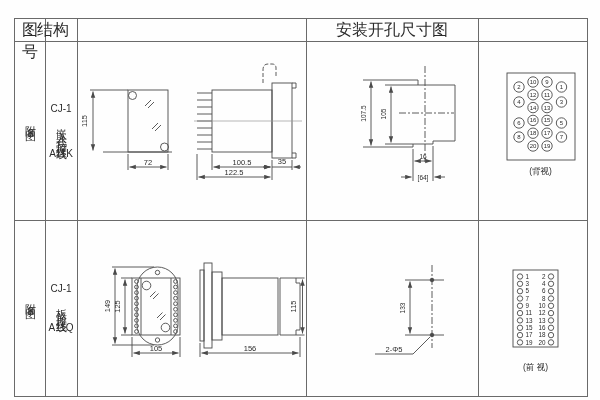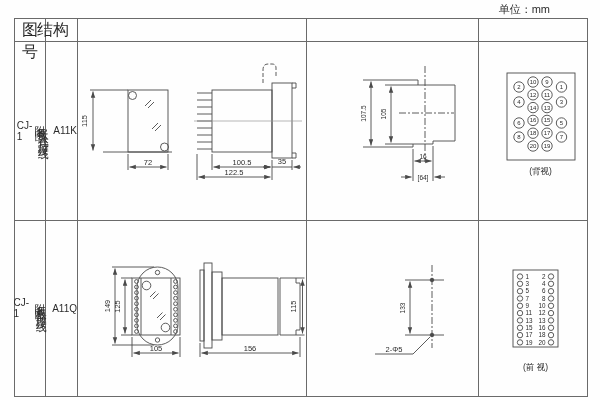--- a/index.html
+++ b/index.html
@@ -3,50 +3,50 @@
 <meta charset="utf-8">
 <style>
   html,body{margin:0;padding:0;background:#fff;}
   .page{position:relative;width:600px;height:400px;background:#fefefe;overflow:hidden;
         font-family:"Liberation Sans","DejaVu Sans",sans-serif;color:#2b2b2b;}
   .unit{position:absolute;top:2px;left:470px;width:80px;text-align:right;font-size:11px;}
   .grid{position:absolute;left:14px;top:18px;width:572px;height:377px;border:1px solid #6a6a6a;}
   .vline{position:absolute;top:0;bottom:0;width:1px;background:#6a6a6a;}
   .hline{position:absolute;left:0;right:0;height:1px;background:#6a6a6a;}
   .hcell{position:absolute;top:0;height:22px;line-height:22px;text-align:center;font-size:16px;letter-spacing:1px;}
-  .cellbox{position:absolute;display:flex;flex-direction:row;align-items:center;justify-content:flex-end;}
+  .cellbox{position:absolute;display:flex;flex-direction:column;align-items:center;justify-content:center;}
   .vtext{writing-mode:vertical-rl;text-orientation:upright;letter-spacing:5px;font-size:11px;line-height:1;}
   .vtext2{writing-mode:vertical-rl;text-orientation:upright;letter-spacing:4px;font-size:11px;line-height:1;}
   .model{font-size:10px;letter-spacing:0;}
   .drw{position:absolute;}
   svg{display:block;}
   svg text{font-family:"Liberation Sans","DejaVu Sans",sans-serif;fill:#2b2b2b;stroke:none;}
   .dim{font-size:7.5px;}
   .dims{font-size:6.5px;}
   .tnum{font-size:6px;}
   .tnum2{font-size:6.3px;}
   .cap{font-size:8.5px;}
 </style>
 </head>
 <body>
 
 <div class="page">
 
-  <div class="unit">单位：mm</div>
 
   <div class="grid">
     <div class="vline" style="left:30px"></div>
     <div class="vline" style="left:62px"></div>
     <div class="vline" style="left:291px"></div>
     <div class="vline" style="left:463px"></div>
     <div class="hline" style="top:22px"></div>
     <div class="hline" style="top:201px"></div>
 
     <div class="hcell" style="left:0;width:30px;letter-spacing:0;">图号</div>
     <div class="hcell" style="left:22px;width:32px;letter-spacing:0;">结构</div>
+    <div class="hcell" style="left:291px;width:172px;letter-spacing:0;">安装开孔尺寸图</div>
 
     <div class="cellbox" style="left:0;top:22px;width:30px;height:179px;">
       <span class="vtext">附图3</span>
     </div>
     <div class="cellbox" style="left:30px;top:22px;width:32px;height:179px;gap:5px;">
       <span class="model">CJ-1</span>
       <span class="vtext2">嵌入式后接线</span>
       <span class="model">A11K</span>
     </div>
     <div class="cellbox" style="left:0;top:201px;width:30px;height:176px;">

